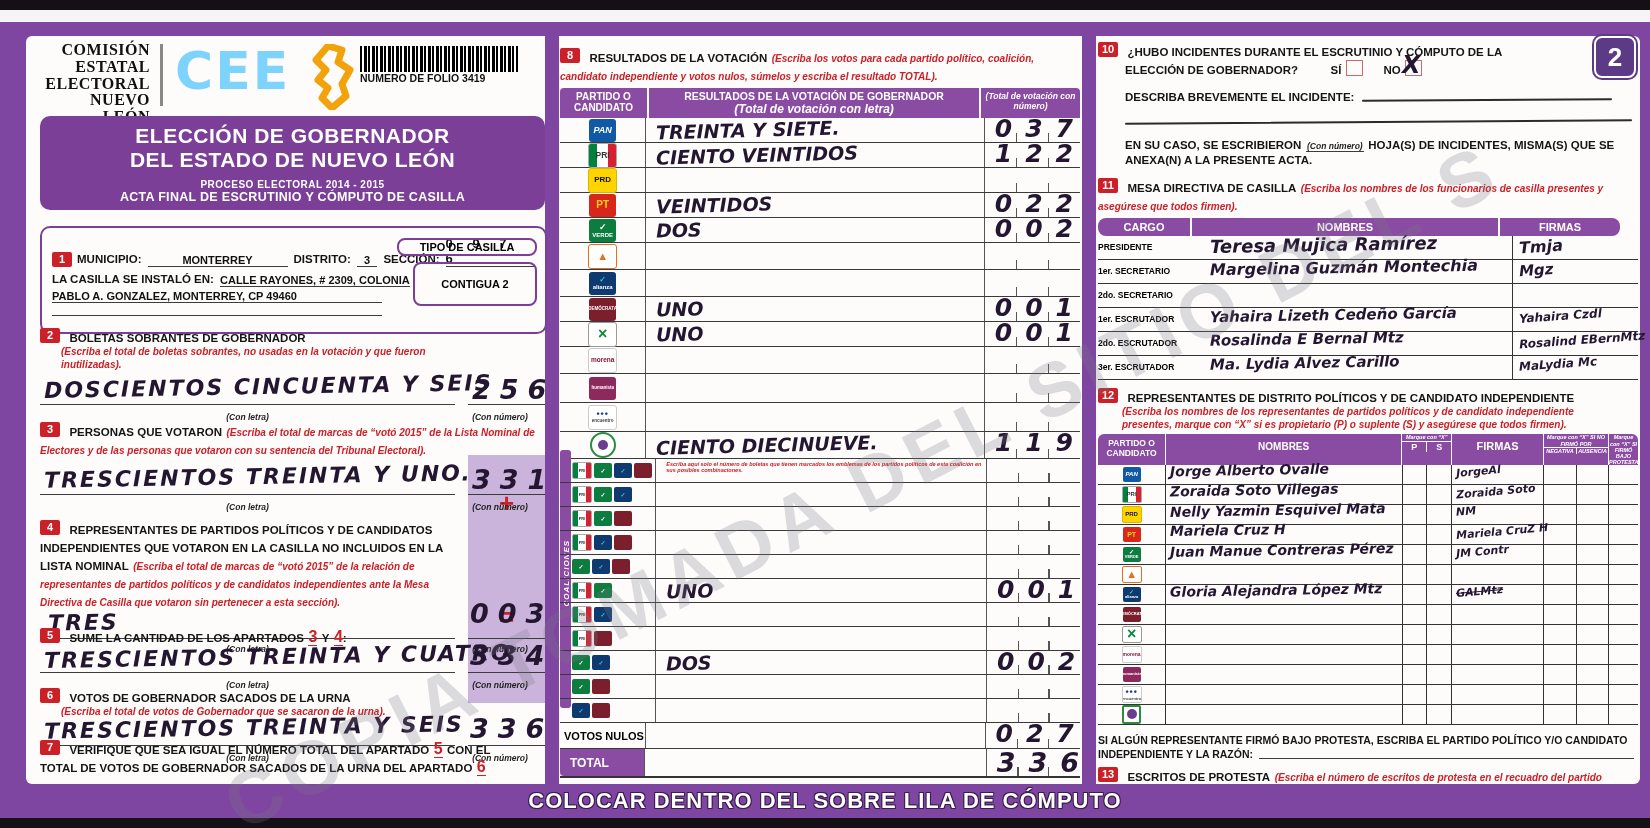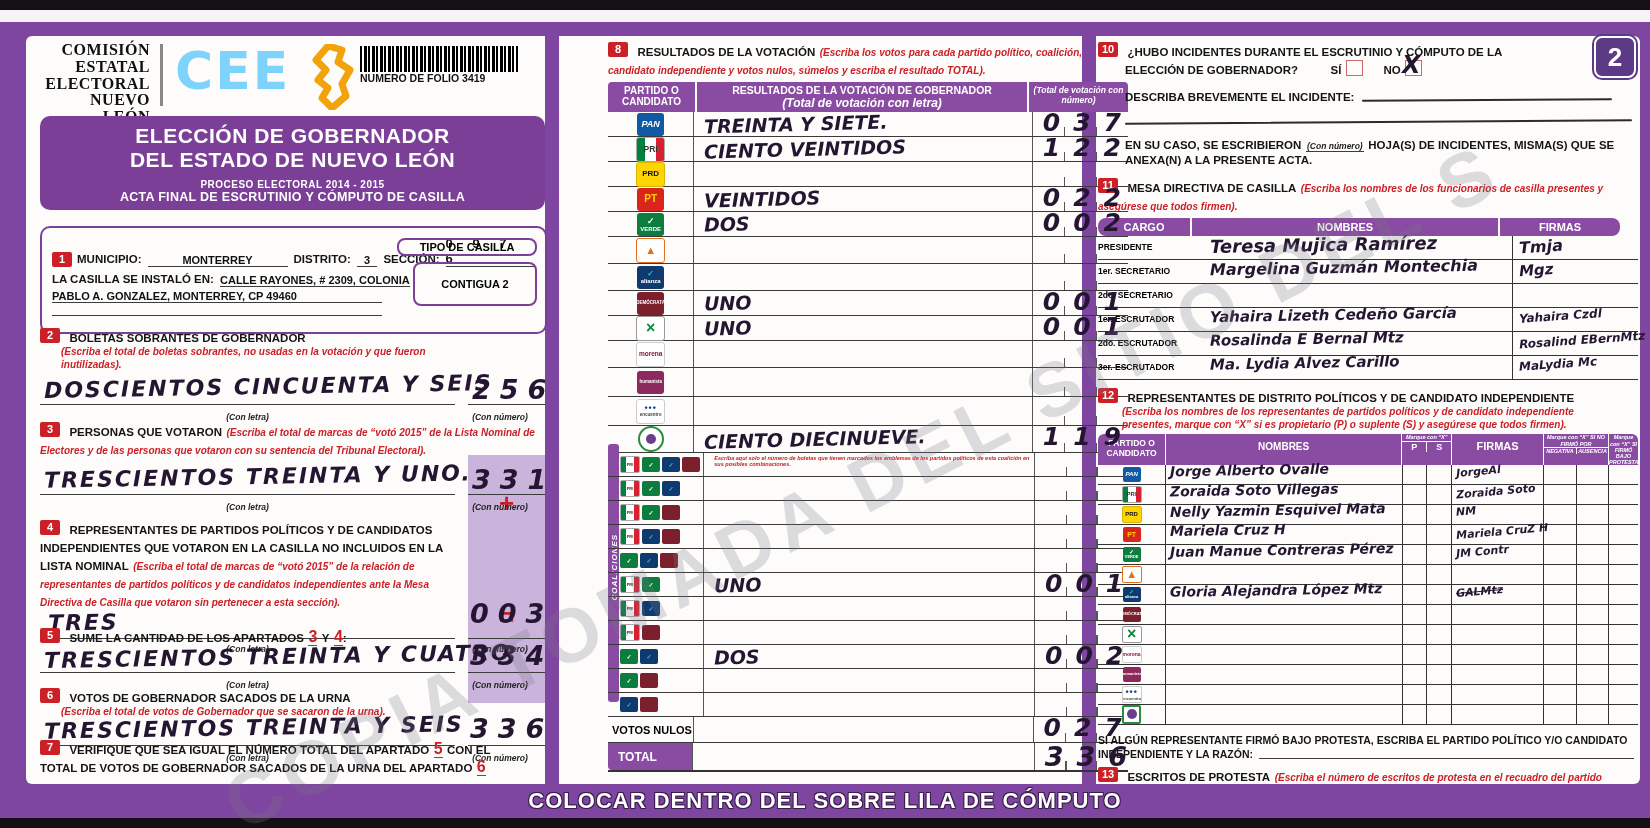--- a/index.html
+++ b/index.html
@@ -44,21 +44,21 @@
   .titlebox .big{font-weight:900;font-size:21px;line-height:1.15;letter-spacing:.5px;}
   .titlebox .proc{font-weight:bold;font-size:10px;margin-top:7px;letter-spacing:.5px;}
   .titlebox .acta{font-weight:900;font-size:12.5px;letter-spacing:.3px;}
   .s1box{border:2.5px solid #7b3f98;border-radius:10px;padding:8px 10px;position:relative;height:88px;}
   .printed{font-weight:bold;font-size:11px;color:#101010;}
   .tipobox{border:2px solid #7b3f98;border-radius:8px;text-align:center;font-weight:bold;font-size:11px;padding:1px 8px;}
   .hl-band{left:428px;top:415px;width:77px;height:248px;background:#c2a7d6;opacity:.85;}
   .opsym{color:#cb2027;font-weight:900;font-size:26px;text-align:center;width:77px;}
   .bignum{font-size:27px;letter-spacing:9px;}
   
-  .col-mid{left:560px;top:42px;width:520px;height:742px;margin-left:48px;}
+  .col-mid{left:560px;top:48px;width:520px;height:742px;}
   .r8head{display:flex;gap:2px;}
   .r8head>div{background:#8a4ba3;color:#fff;text-align:center;font-weight:bold;}
   .r8c1{width:86px;font-size:10px;padding:3px 1px;border-radius:4px 0 0 0;}
   .r8c2{width:330px;font-size:10.5px;padding:2px 2px;}
   .r8c3{width:96px;font-size:8.5px;font-style:italic;padding:3px 2px;border-radius:0 4px 0 0;}
   .r8row{display:flex;border-bottom:1.6px solid #3a3a3a;position:relative;}
   .c-logo{width:86px;display:flex;align-items:center;justify-content:center;gap:2px;}
   .c-letra{width:330px;border-left:1.2px solid #555;position:relative;padding-left:10px;display:flex;align-items:center;}
   .c-num{width:96px;border-left:1.2px solid #555;position:relative;}
   .c-num::before,.c-num::after{content:"";position:absolute;bottom:0;width:1.2px;height:9px;background:#555;}

